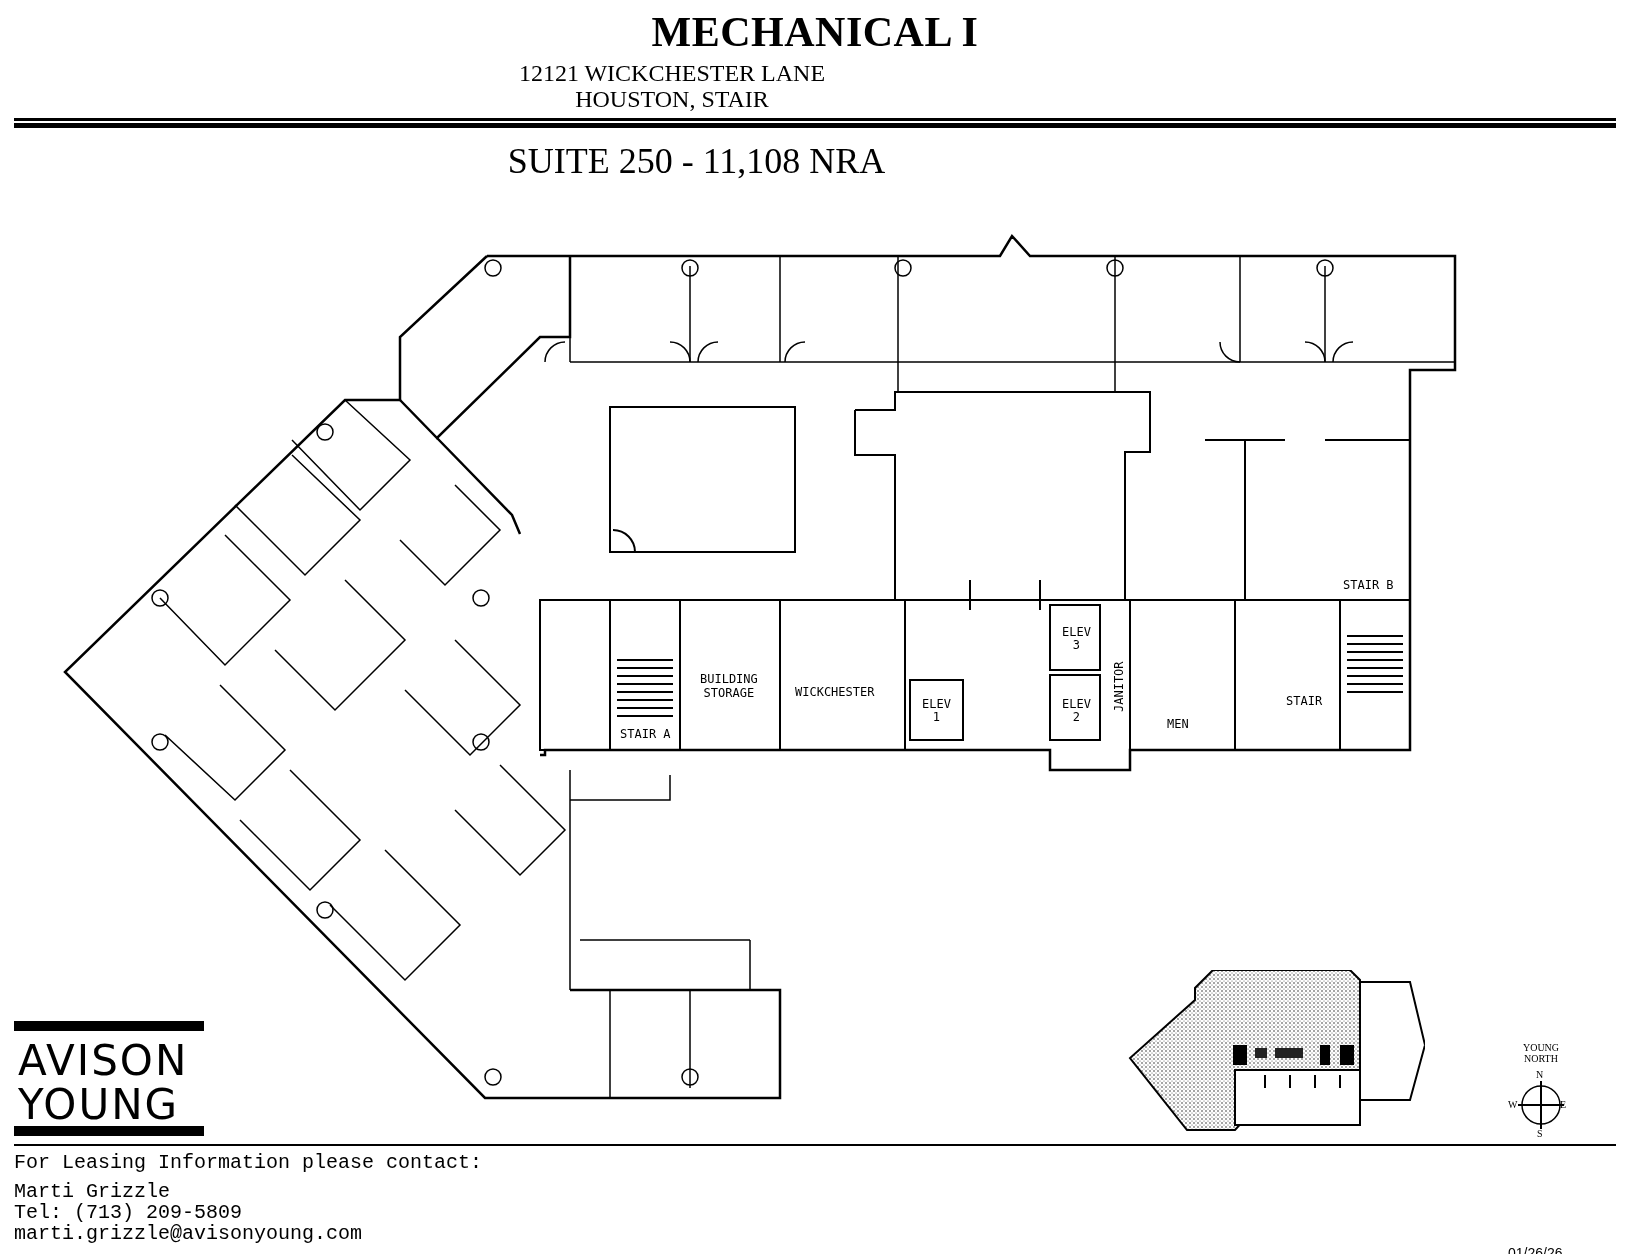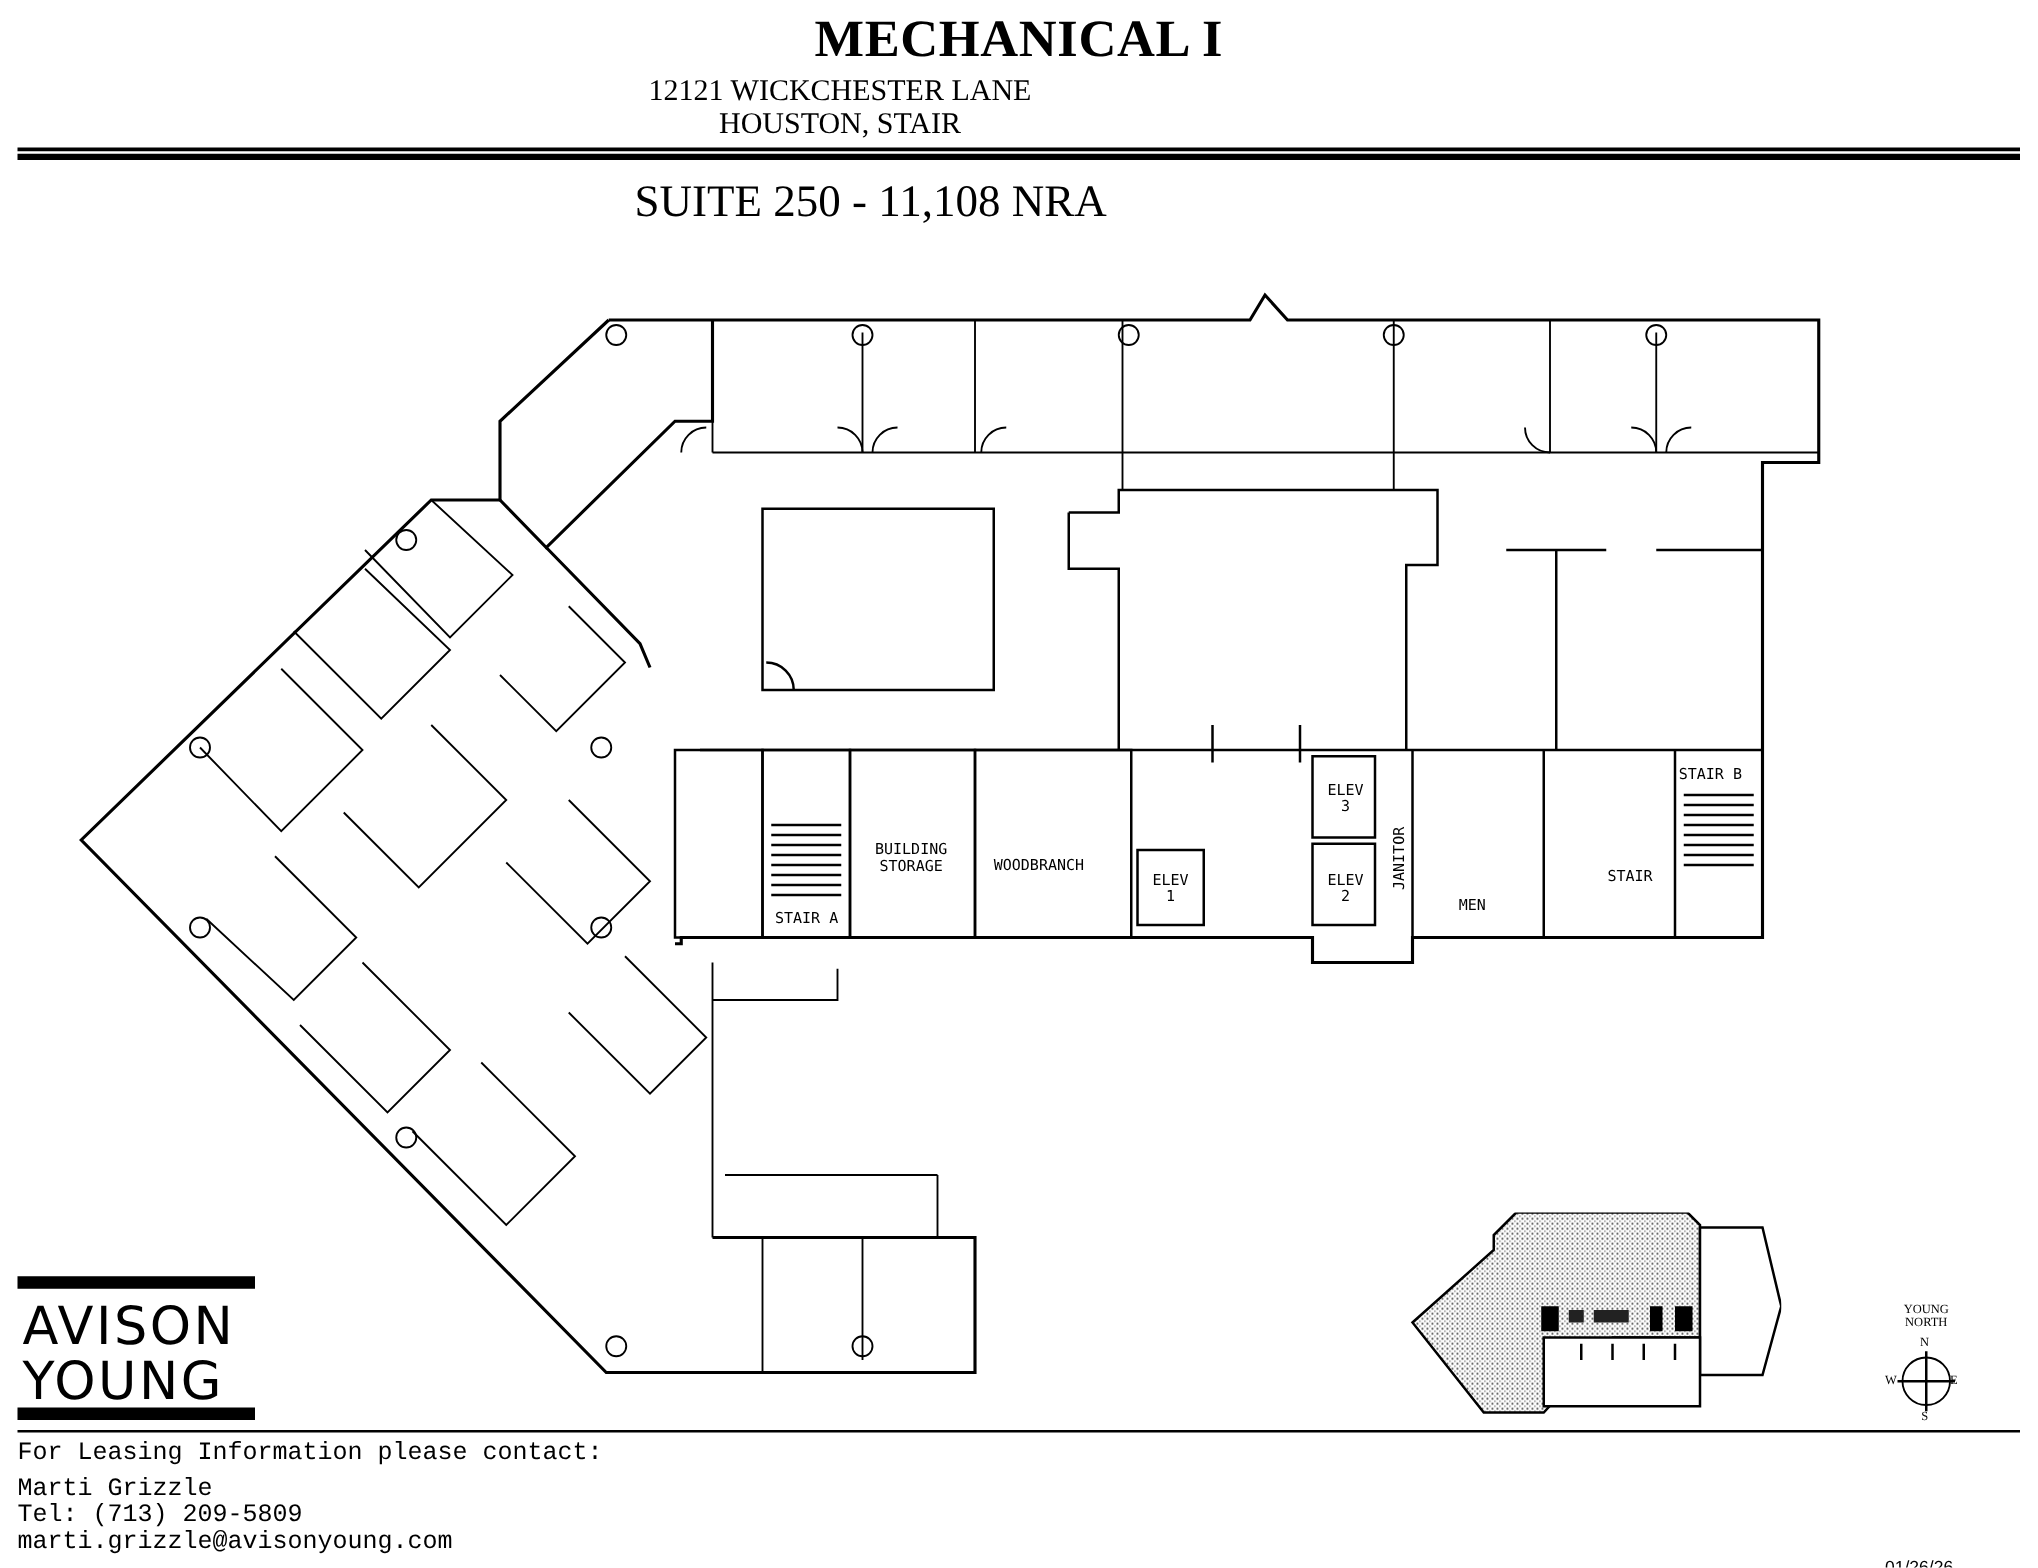--- a/index.html
+++ b/index.html
@@ -128,23 +128,23 @@
     <line x1="690" y1="990" x2="690" y2="1088"></line>
     <circle cx="690" cy="1077" r="8"></circle>
     <circle cx="493" cy="1077" r="8"></circle>
   </g>
 </svg>
 
 <div class="abs lbl" style="left:700px;top:672px;line-height:14px;text-align:center">
   <div>BUILDING</div>
   <div>STORAGE</div>
 </div>
-<div class="abs lbl" style="left:795px;top:685px">WOODBRANCH</div>
+<div class="abs lbl" style="left:795px;top:685px">WICKCHESTER</div>
 <div class="abs lbl" style="left:620px;top:727px">STAIR A</div>
-<div class="abs lbl" style="left:1343px;top:612px">STAIR B</div>
+<div class="abs lbl" style="left:1343px;top:578px">STAIR B</div>
 <div class="abs lbl" style="left:922px;top:698px;text-align:center;line-height:13px">
   <div>ELEV</div>
   <div>1</div>
 </div>
 <div class="abs lbl" style="left:1062px;top:698px;text-align:center;line-height:13px">
   <div>ELEV</div>
   <div>2</div>
 </div>
 <div class="abs lbl" style="left:1062px;top:626px;text-align:center;line-height:13px">
   <div>ELEV</div>

